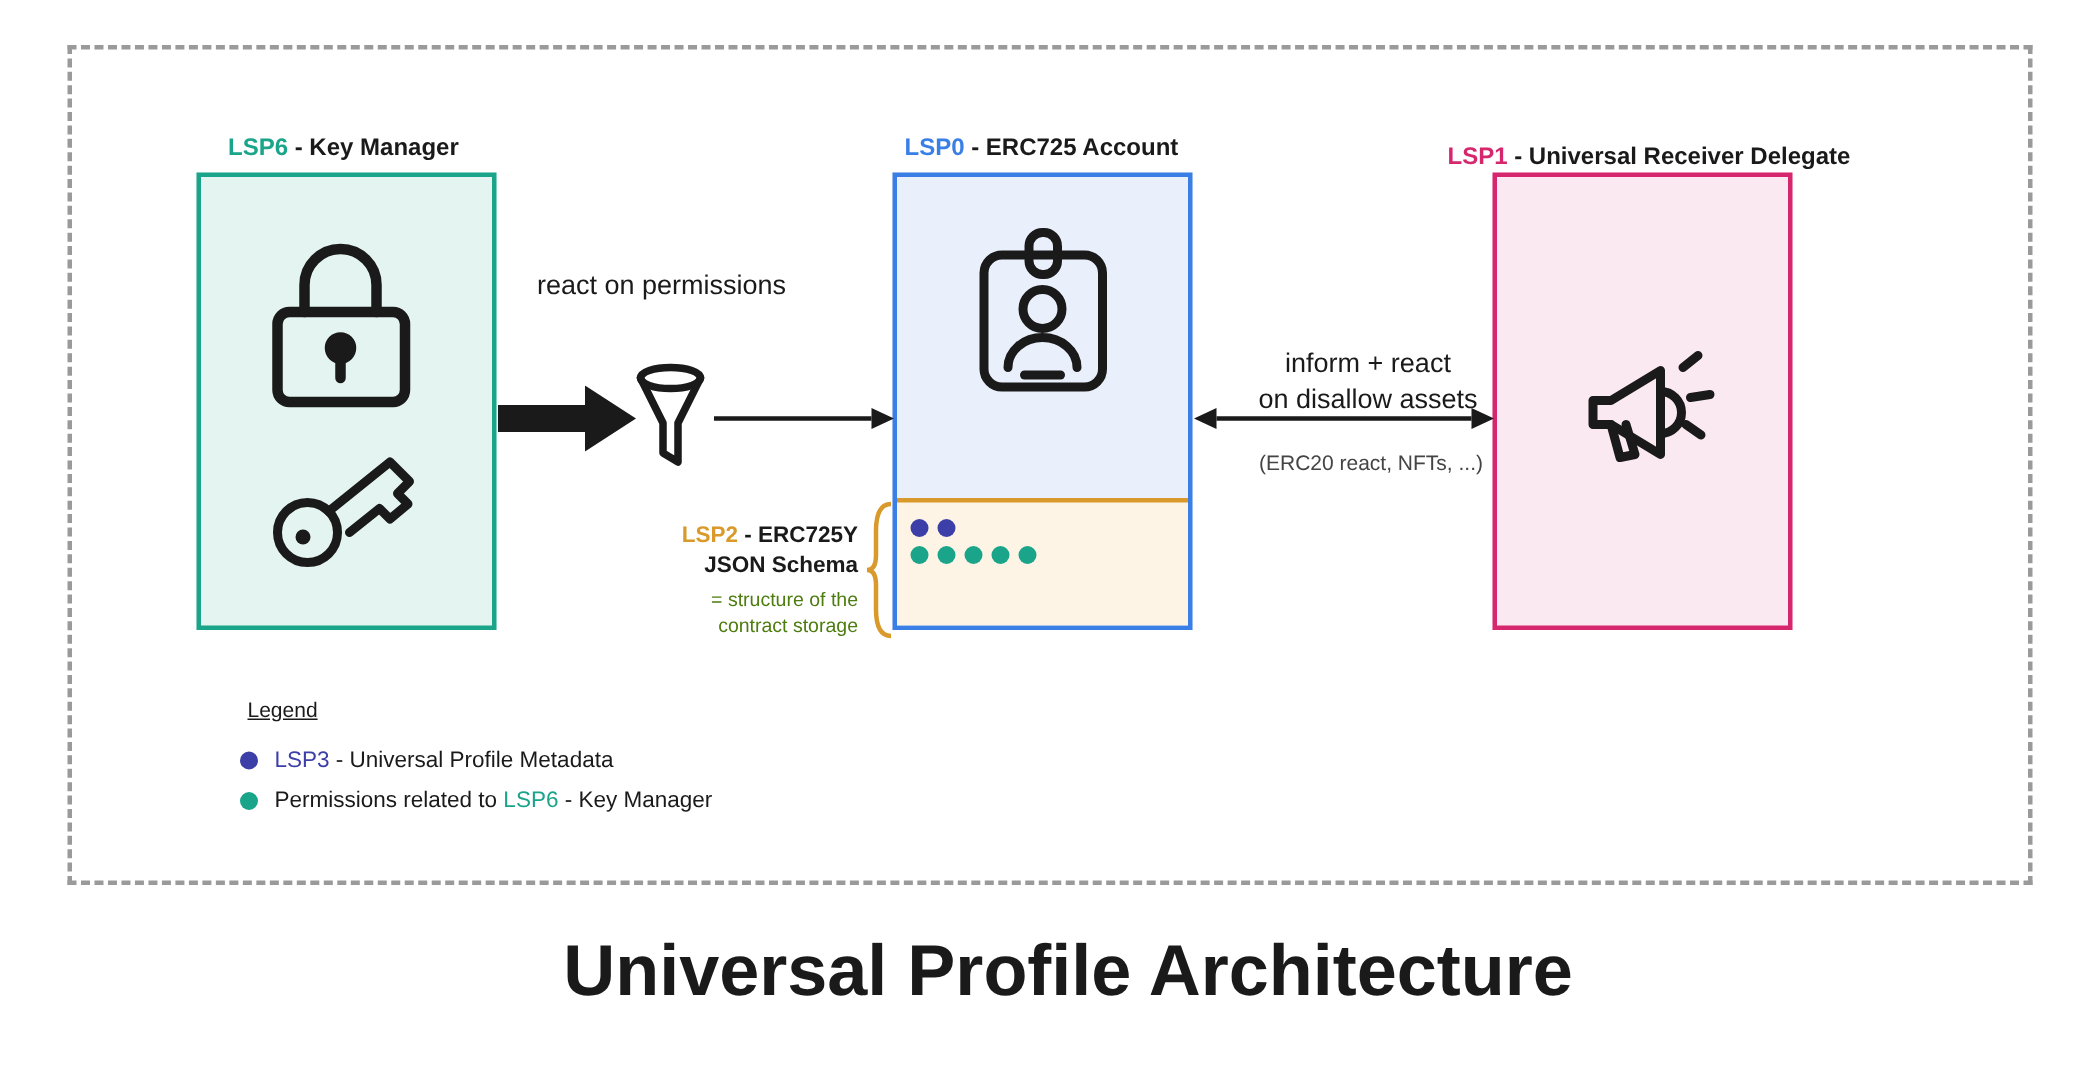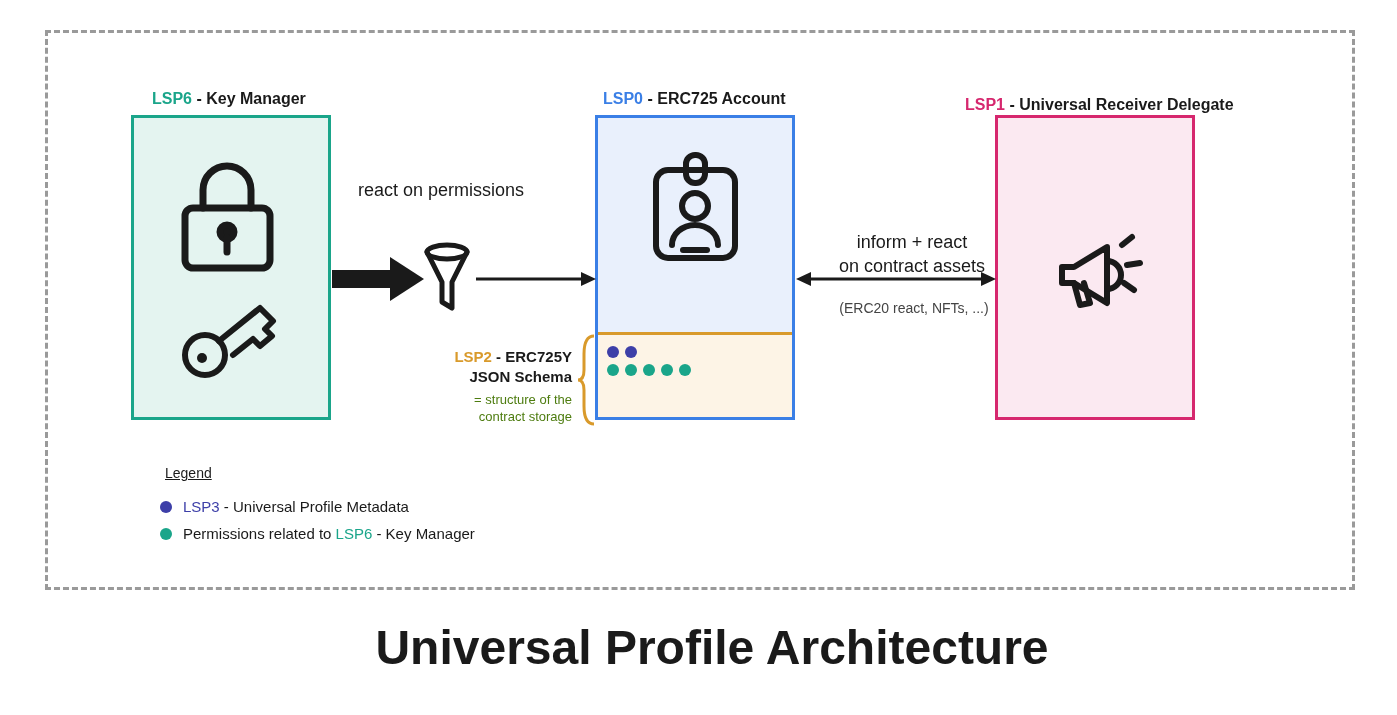--- a/index.html
+++ b/index.html
@@ -225,21 +225,21 @@
   <polygon points="15,3 0,10 15,17" fill="#1a1a1a" stroke="none"></polygon>
   <polygon points="185,3 200,10 185,17" fill="#1a1a1a" stroke="none"></polygon>
 </svg>
 </span>
 
 <div class="label-text" style="left:358px; top:178px;">
   <div>react on permissions</div>
 </div>
 <div class="label-text" style="left:832px; top:194px; text-align:center; width:160px;margin-top:36px;">
   <div>inform + react</div>
-  <div>on contract assets</div>
+  <div>on disallow assets</div>
 </div>
 <div class="sub-label" style="left:814px; top:300px; width:200px; text-align:center;">(ERC20 react, NFTs, ...)</div>
 
 <span class="brace">
 <svg width="20" height="92" viewBox="0 0 20 92" fill="none" stroke="#d99a2b" stroke-width="3">
   <path d="M18 2 Q8 2 8 20 L8 36 Q8 46 2 46 Q8 46 8 56 L8 72 Q8 90 18 90"></path>
 </svg>
 </span>
 <div class="lsp2-label">
   <span style="color:#d99a2b">LSP2</span><span> - ERC725Y JSON Schema</span>

